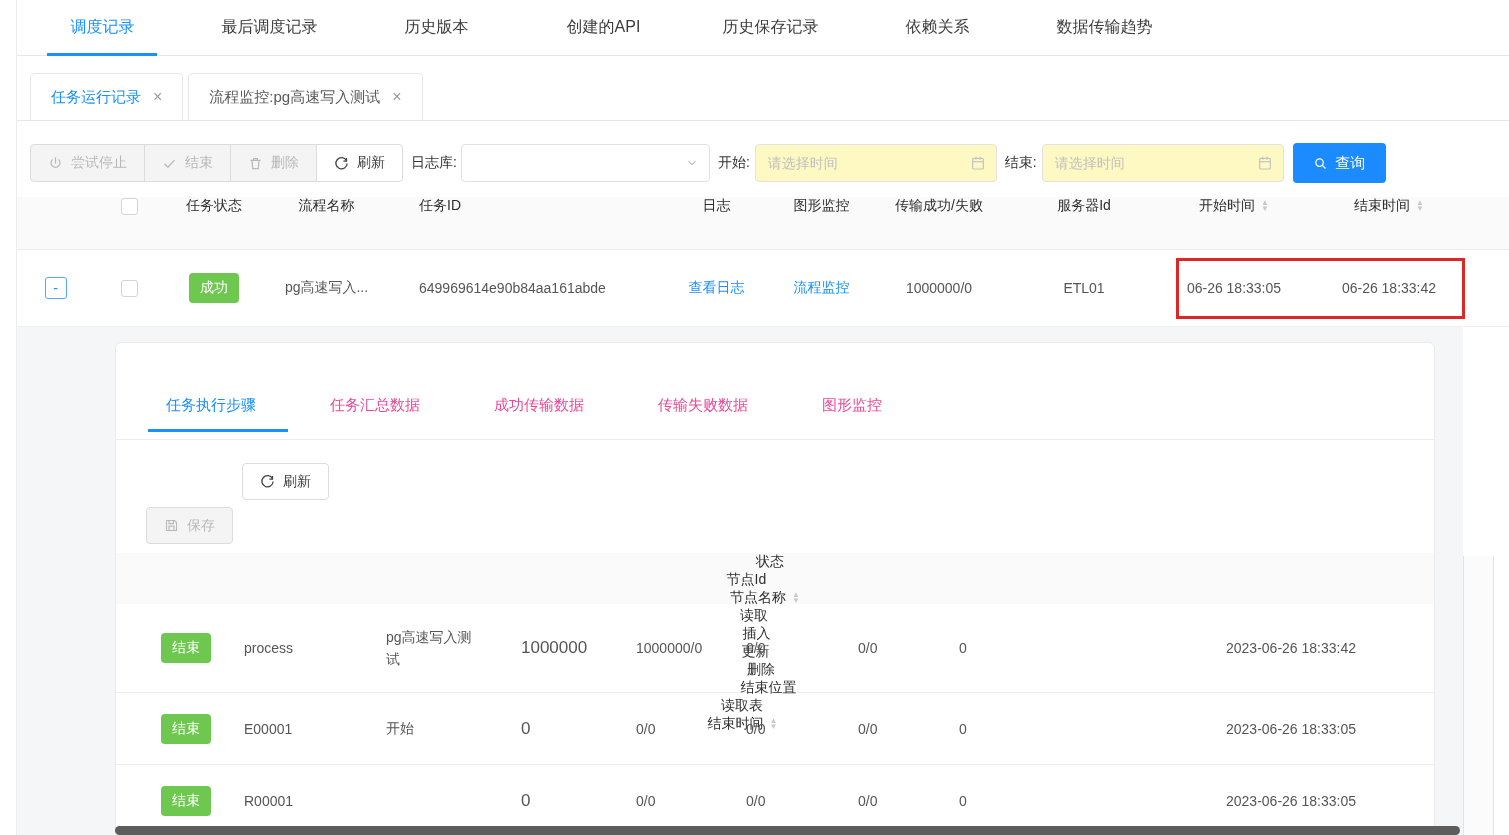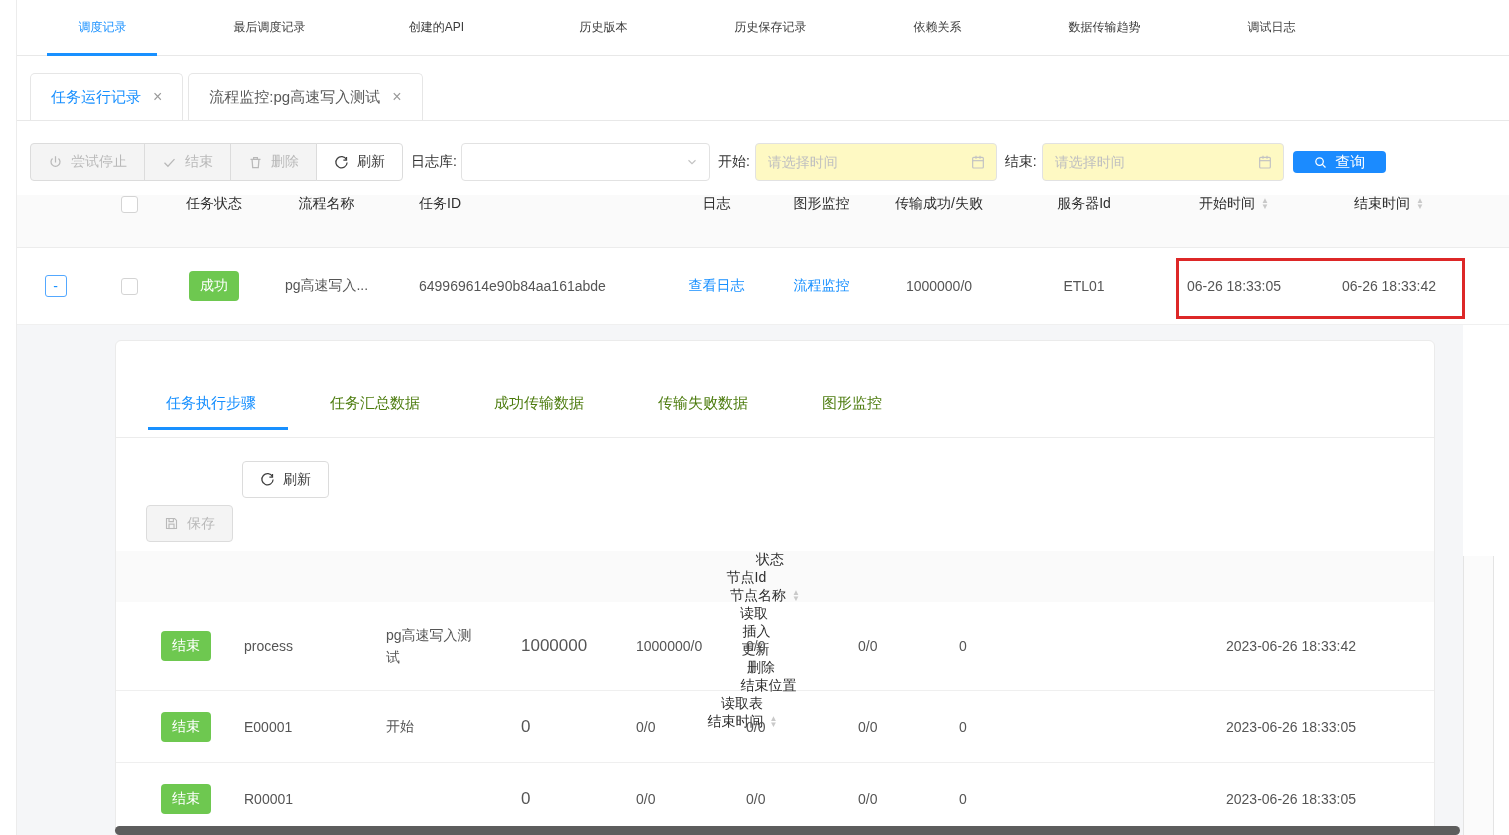--- a/index.html
+++ b/index.html
@@ -7,21 +7,21 @@
   body {
     font-family: "Liberation Sans", "DejaVu Sans", sans-serif;
     background:#fff; color:#333; font-size:14px; position:relative;
   }
   .page { position:relative; width:1509px; height:835px; overflow:hidden; }
   .left-gutter { position:absolute; left:0; top:0; width:17px; height:100%; background:#fff; border-right:1px solid #ececec; z-index:2; }
   .content { margin-left:17px; position:relative; }
 
   
   .top-tabbar { height:56px; border-bottom:1px solid #e8e8e8; display:flex; align-items:center; padding-left:2px; }
-  .top-tab { width:167px; text-align:center; font-size:12px; color:#3c3c3c; position:relative; cursor:pointer; height:100%; line-height:54px; }
+  .top-tab { width:167px; text-align:center; font-size:16px; color:#3c3c3c; position:relative; cursor:pointer; height:100%; line-height:54px; }
   .top-tab.active { color:#1890ff; }
   .top-tab.active::after { content:""; position:absolute; left:28px; width:110px; bottom:-1px; height:3px; background:#1890ff; }
 
   
   .chip-row { height:65px; border-bottom:1px solid #e8e8e8; display:flex; align-items:flex-end; padding-left:13px; }
   .chip-tab { height:47px; background:#fff; border:1px solid #e6e6e6; border-bottom:none; border-radius:5px 5px 0 0; display:flex; align-items:center; gap:12px; padding:0 20px; margin-right:5px; font-size:15px; color:#595959; cursor:pointer; }
   .chip-tab.active { color:#1890ff; }
   .chip-close { color:#9b9b9b; font-size:16px; line-height:1; cursor:pointer; }
 
   
@@ -33,21 +33,21 @@
   .btn-group .btn { margin-left:-1px; }
   .btn-group .btn:first-child { margin-left:0; border-radius:4px 0 0 4px; }
   .btn-group .btn:last-child { border-radius:0 4px 4px 0; }
   .tool-label { margin-left:8px; color:#333; }
   .select-box { width:249px; height:38px; border:1px solid #e2e2e2; border-radius:4px; margin-left:4px; position:relative; background:#fff; cursor:pointer; }
   .select-box .chev { position:absolute; right:10px; top:11px; color:#c3c3c3; }
   .date-box { width:242px; height:38px; border:1px solid #e2e2e2; border-radius:4px; margin-left:5px; position:relative; background:#fef9c3; }
   .date-box input { width:100%; height:100%; border:none; outline:none; padding:0 34px 0 12px; font-size:14px; color:#555; background:transparent; font-family:inherit; }
   .date-box input::placeholder { color:#c0c0c0; }
   .date-box .cal { position:absolute; right:10px; top:10px; color:#c3c3c3; }
-  .query-btn { margin-left:9px; width:93px; height:22px; background:#1b8bff; border:none; border-radius:4px; color:#fff; font-size:15px; display:inline-flex; align-items:center; justify-content:center; gap:7px; cursor:pointer; }
+  .query-btn { margin-left:9px; width:93px; height:40px; background:#1b8bff; border:none; border-radius:4px; color:#fff; font-size:15px; display:inline-flex; align-items:center; justify-content:center; gap:7px; cursor:pointer; }
 
   
   .run-header { display:flex; align-items:flex-start; height:53px; background:#fafafa; border-bottom:1px solid #ececec; margin-top:14px; color:#2e2e2e; }
   .run-row { display:flex; align-items:center; height:77px; background:#fff; border-bottom:1px solid #f0f0f0; color:#555; }
   .rc { flex:none; text-align:center; }
   .rc-expand { width:77px; } .rc-check { width:70px; }
   .rc-status { width:100px; } .rc-flow { width:125px; }
   .rc-taskid { width:270px; text-align:left; padding-left:30px; }
   .rc-log { width:115px; } .rc-monitor { width:95px; }
   .rc-transfer { width:140px; } .rc-server { width:150px; }
@@ -56,21 +56,21 @@
   .expander { display:inline-flex; width:22px; height:22px; border:1px solid #53a8ff; border-radius:3px; color:#1890ff; align-items:center; justify-content:center; font-size:14px; cursor:pointer; background:#fff; }
   .badge { display:inline-block; background:#6ec850; color:#fff; border-radius:4px; padding:6px 11px; font-size:14px; }
   .link { color:#1890ff; cursor:pointer; }
   .sorter { display:inline-flex; flex-direction:column; vertical-align:middle; margin-left:6px; color:#c9c9c9; font-size:8px; line-height:6px; cursor:pointer; }
   .sorter span { height:6px; }
 
   
   .expanded { height:510px; background:#f5f6f8; width:1446px; position:relative; }
   .detail-card { position:absolute; left:98px; top:15px; width:1320px; height:530px; background:#fff; border:1px solid #ebebeb; border-radius:6px; overflow:hidden; }
   .card-tabs { height:97px; display:flex; align-items:flex-end; padding-left:50px; border-bottom:1px solid #ececec; }
-  .card-tab { padding-bottom:24px; margin-right:74px; font-size:15px; color:#4d7c0f; position:relative; cursor:pointer; }
+  .card-tab { padding-bottom:24px; margin-right:74px; font-size:15px; color:#ec4899; position:relative; cursor:pointer; }
   .card-tab.active { color:#1890ff;font-family:Liberation Serif, serif; }
   .card-tab.active::after { content:""; position:absolute; left:-18px; right:-32px; bottom:7px; height:3px; background:#1890ff; }
   .card-toolbar { display:flex; margin:23px 0 0 30px; gap:9px; }
   .card-toolbar .btn { height:37px; border-radius:4px; }
   .dt-header { display:flex; align-items:center; height:51px; background:#fafafa; margin-top:9px; color:#2e2e2e; padding-left:45px;flex-direction:column; }
   .dt-row { display:flex; align-items:center; min-height:72px; border-bottom:1px solid #efefef; padding-left:45px; color:#555; }
   .dt-row.tall { min-height:89px; }
   .dc { flex:none; text-align:left; padding-right:6px; }
   .dc1{width:83px;} .dc2{width:142px;} .dc3{width:135px;} .dc4{width:115px;}
   .dc5{width:110px;} .dc6{width:112px;} .dc7{width:101px;} .dc8{width:114px;}
@@ -88,26 +88,25 @@
 <body>
 
 <div class="page">
   <div class="left-gutter"></div>
 
   <div class="content">
 
     <div class="top-tabbar">
       <div class="top-tab active">调度记录</div>
       <div class="top-tab">最后调度记录</div>
+      <div class="top-tab">历史版本</div>
       <div class="top-tab">创建的API</div>
-      <div class="top-tab">历史版本</div>
       <div class="top-tab">历史保存记录</div>
       <div class="top-tab">依赖关系</div>
       <div class="top-tab">数据传输趋势</div>
-      <div class="top-tab">调试日志</div>
     </div>
 
     <div class="chip-row">
       <div class="chip-tab active">
         <span>任务运行记录</span>
         <span class="chip-close">×</span>
       </div>
       <div class="chip-tab">
         <span>流程监控:pg高速写入测试</span>
         <span class="chip-close">×</span>

